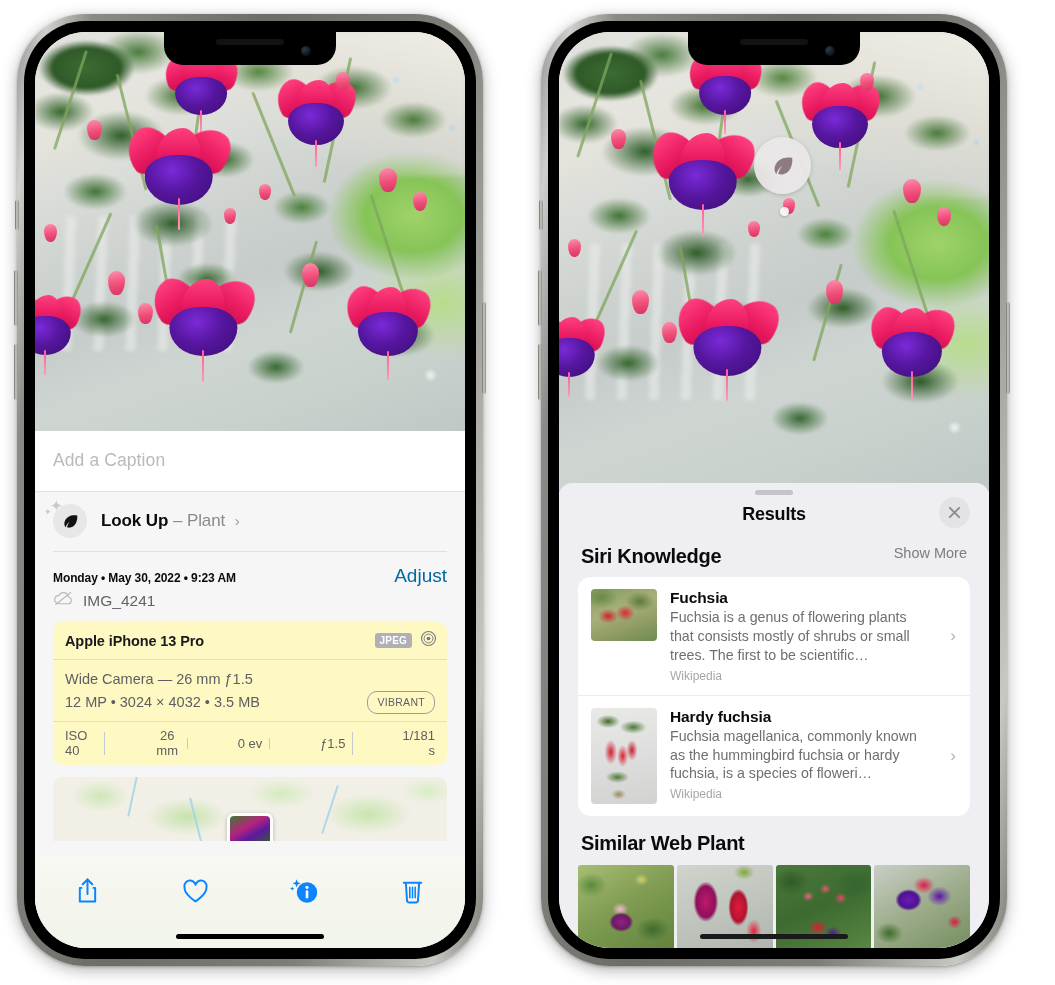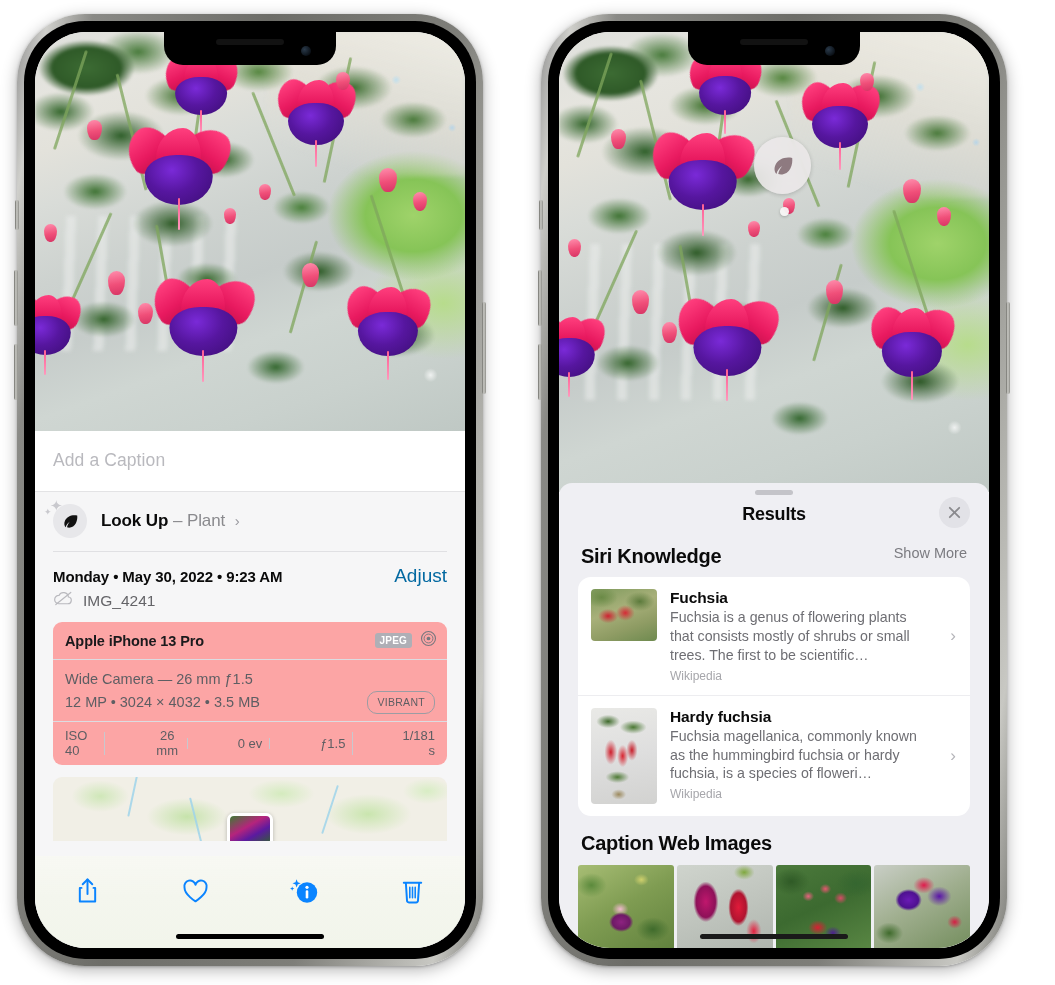--- a/index.html
+++ b/index.html
@@ -190,27 +190,27 @@
   .lookup-text { font-size: 17px; font-weight: 700; color: #0A0A0A; letter-spacing: -.1px; }
   .lookup-text .muted { font-weight: 400; color: #8A8A8E; }
   .chev-sm { margin-left: 5px; color: #9A9AA0; font-size: 15px; font-weight: 400; }
 
   .meta-block { padding: 0 18px; }
   .meta-divider { height: 1px; background: #E0E0E3; margin: 0 0 0 0; }
   .date-row {
     display: flex; justify-content: space-between; align-items: baseline;
     padding: 13px 0 2px;
   }
-  .date-text { font-size: 15px; font-weight: 700; color: #0A0A0A; letter-spacing: -.1px; }
+  .date-text { font-size: 12px; font-weight: 700; color: #0A0A0A; letter-spacing: -.1px; }
   .adjust-link { font-size: 19px; color: #0369a1; text-align: center; }
   .file-row { display: flex; align-items: center; gap: 9px; padding: 2px 0 12px; }
   .file-name { font-size: 15.5px; color: #646468; }
 
   .exif-card {
-    margin: 0 18px 12px; background: #fca5a5; border-radius: 9px; overflow: hidden;
+    margin: 0 18px 12px; background: #fef9c3; border-radius: 9px; overflow: hidden;
   }
   .exif-head {
     display: flex; align-items: center; justify-content: space-between;
     padding: 8px 10px 8px 12px; border-bottom: 1px solid #DCDCE1;
   }
   .exif-device { font-size: 14.5px; font-weight: 700; color: #1A1A1C; letter-spacing: -.1px; }
   .exif-head-right { display: flex; align-items: center; gap: 8px; }
   .tag-jpeg {
     background: #AFAFB6; color: #fff; font-size: 10px; font-weight: 700;
     padding: 2px 5px; border-radius: 3px; letter-spacing: .2px;
@@ -730,21 +730,21 @@
                 <div class="know-title">Hardy fuchsia</div>
                 <div class="know-desc">Fuchsia magellanica, commonly known as the hummingbird fuchsia or hardy fuchsia, is a species of floweri…</div>
                 <div class="know-src">Wikipedia</div>
               </div>
               <div class="know-chev">›</div>
             </div>
 
           </div>
 
           <div class="section-head" style="padding-bottom:7px;">
-            <div class="section-title">Caption Web Images</div>
+            <div class="section-title">Similar Web Plant</div>
           </div>
 
           <div class="web-strip">
             <div class="web-thumb w1"></div>
             <div class="web-thumb w2"></div>
             <div class="web-thumb w3"></div>
             <div class="web-thumb w4"></div>
           </div>
 
           <div class="home-ind onphoto"></div>

